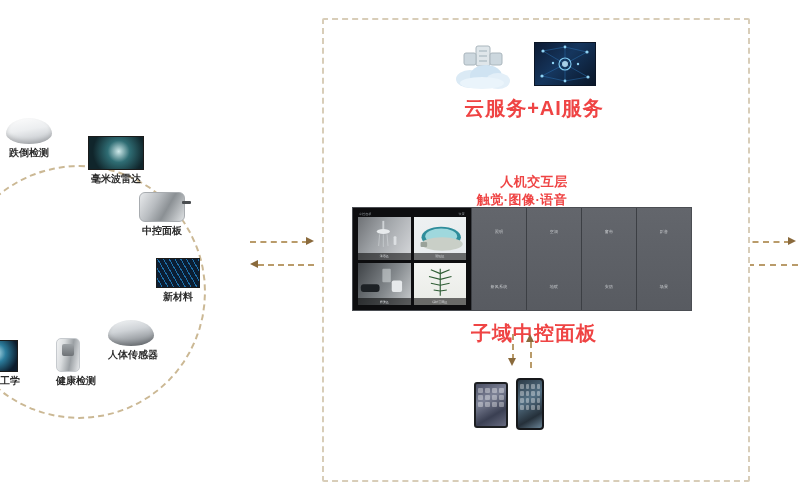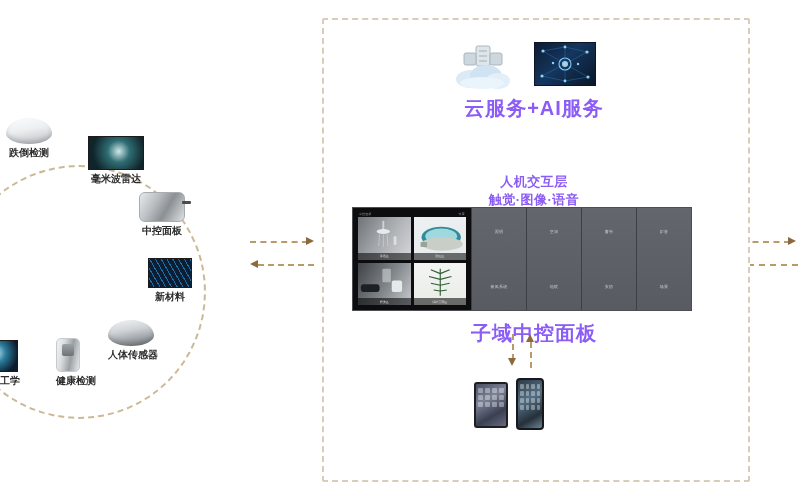--- a/index.html
+++ b/index.html
@@ -10,36 +10,36 @@
   }
   #stage{position:absolute;left:0;top:0;width:800px;height:500px;}
 
   
   .dashed-box{
     position:absolute;left:322px;top:18px;width:424px;height:460px;
     border:2px dashed #d8cdb8;border-radius:2px;background:#fff;
   }
 
   
-  .cn{color:#8b5cf6;}
+  .cn{color:#ef4444;}
   .title-lg{font-size:20px;font-weight:700;letter-spacing:1px;white-space:nowrap;}
   .title-md{font-size:13px;font-weight:700;letter-spacing:.5px;white-space:nowrap;}
 
   .ctr{position:absolute;text-align:center;}
 
   
   .cloud-ico{position:absolute;left:452px;top:42px;width:62px;height:48px;}
   .ai-ico{position:absolute;left:534px;top:42px;width:60px;height:42px;
     background:linear-gradient(135deg,#0d1b33 0%,#15365e 45%,#0a1628 100%);
     border:1px solid #0a1526;overflow:hidden;}
   .svc-title{left:322px;top:95px;width:424px;}
 
   
   .hmi-1{left:322px;top:172px;width:424px;}
-  .hmi-2{left:322px;top:190px;width:424px;}
+  .hmi-2{left:310px;top:190px;width:424px;}
 
   
   .panel{position:absolute;left:352px;top:207px;width:340px;height:104px;
     display:flex;background:#5d6066;border:1px solid #4b4e53;box-sizing:border-box;}
   .panel-screen{width:118px;height:100%;background:#0d0d0f;position:relative;
     box-sizing:border-box;padding:9px 5px 5px 5px;}
   .screen-top{position:absolute;left:6px;top:3px;right:6px;height:6px;
     display:flex;justify-content:space-between;align-items:center;}
   .screen-top span{font-size:3px;color:#9aa0a6;letter-spacing:.2px;}
   .tiles{display:grid;grid-template-columns:1fr 1fr;grid-template-rows:1fr 1fr;
@@ -133,21 +133,21 @@
   <div class="node" style="left:88px;top:136px;">
     <div class="photo ph-radar"></div>
     <div class="lbl cn">毫米波雷达</div>
   </div>
 
   <div class="node" style="left:139px;top:192px;">
     <div class="mw"></div>
     <div class="lbl cn">中控面板</div>
   </div>
 
-  <div class="node" style="left:148px;top:258px;">
+  <div class="node" style="left:156px;top:258px;">
     <div class="photo ph-mat"></div>
     <div class="lbl cn">新材料</div>
   </div>
 
   <div class="node" style="left:108px;top:320px;">
     <div class="puck dark"></div>
     <div class="lbl cn">人体传感器</div>
   </div>
 
   <div class="node" style="left:56px;top:338px;">

